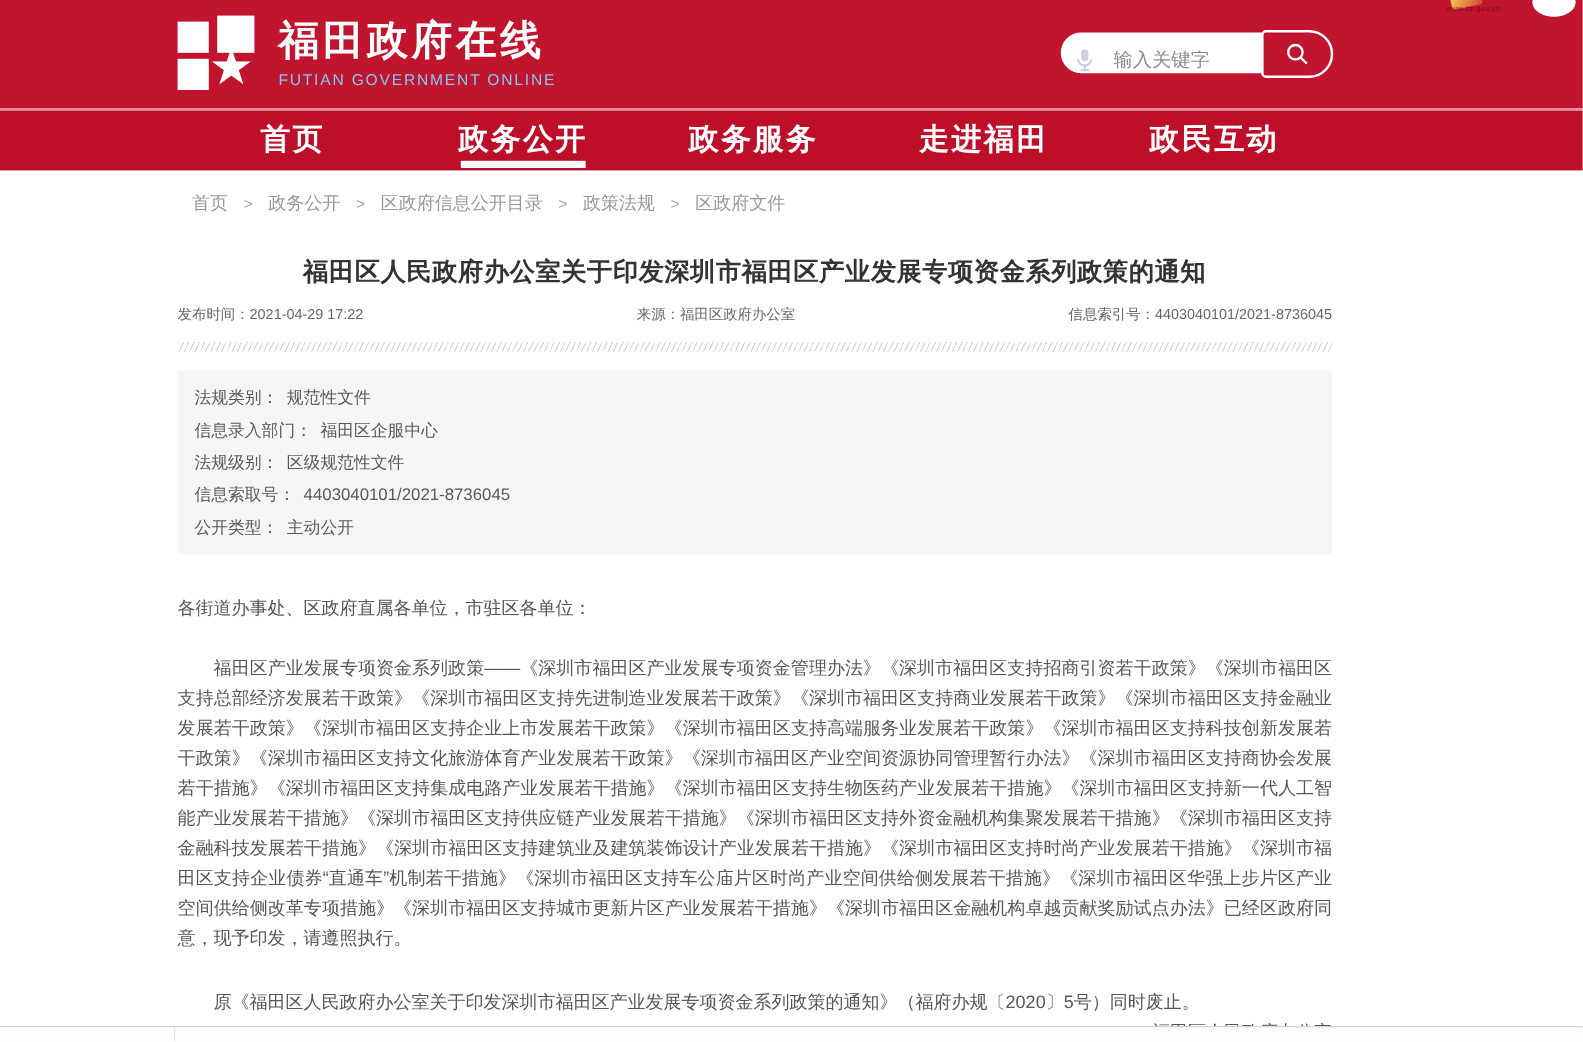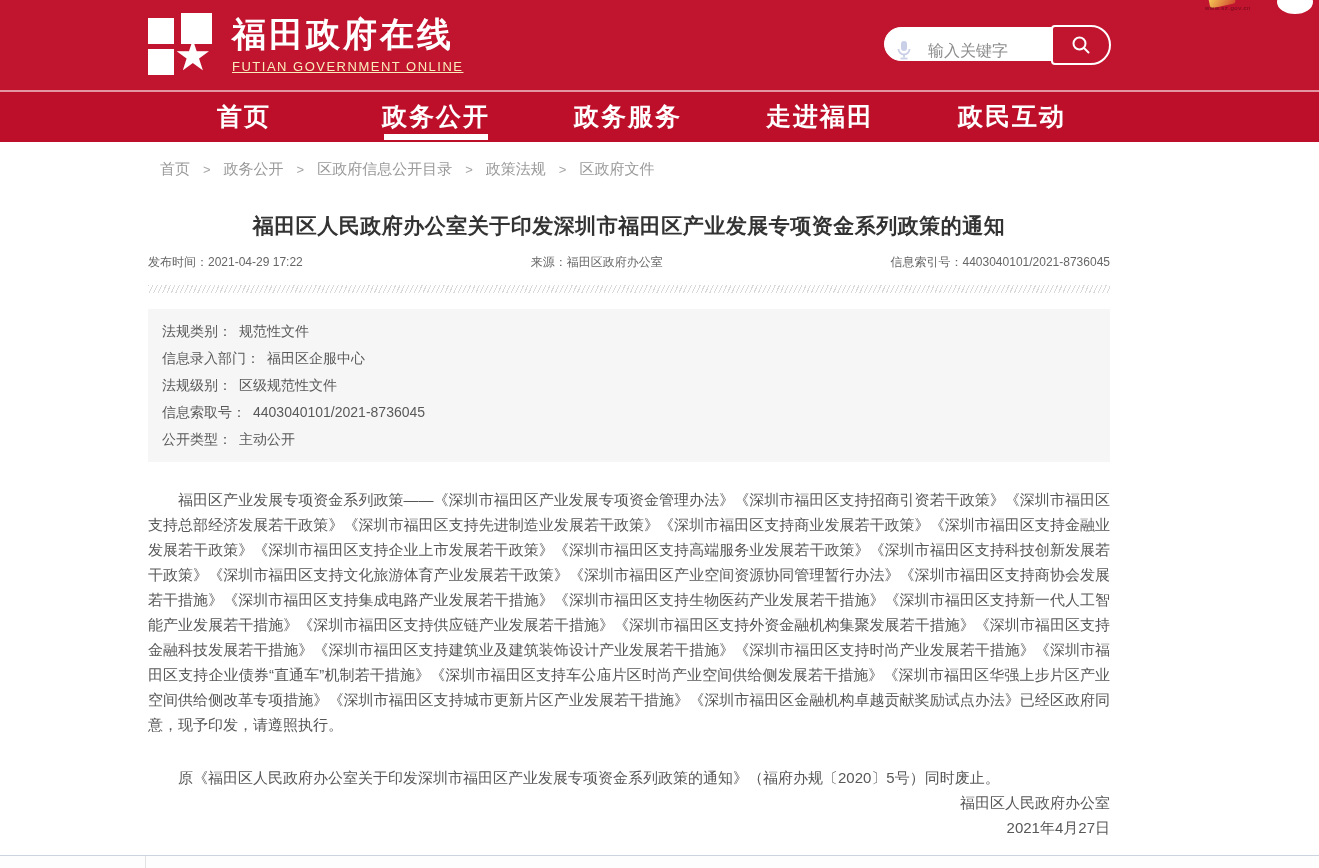--- a/index.html
+++ b/index.html
@@ -18,21 +18,21 @@
   }
   .logo { position:absolute; left:148px; top:13px; display:flex; align-items:center; cursor:pointer; }
   .logo-mark { position:relative; width:64px; height:64px; flex:0 0 64px; }
   .logo-mark .sq { position:absolute; background:#fff; }
   .logo-mark .sq1 { left:0;  top:5px;  width:26px; height:26px; }
   .logo-mark .sq2 { left:33px; top:0;  width:31px; height:31px; }
   .logo-mark .sq3 { left:0;  top:36px; width:26px; height:26px; }
   .logo-mark .star { position:absolute; left:26px; top:22px; font-size:42px; line-height:1; color:#fff; }
   .logo-text { margin-left:20px; }
   .site-name { font-size:34px; font-weight:bold; color:#fff; letter-spacing:3px; line-height:1.1; }
-  .site-name-en { font-size:13px; color:#fef9c3; letter-spacing:1.5px; margin-top:5px; opacity:.95;text-decoration:underline; }
+  .site-name-en { font-size:13px; color:#7dd3fc; letter-spacing:1.5px; margin-top:5px; opacity:.95; }
 
   .search-box {
     position:absolute; right:209px; top:27px; width:226px; height:34px;
     background:#fff; border:1px solid #fff; border-radius:17px;
     display:flex; align-items:flex-end;
   }
   .mic-wrap { margin-left:9px; width:20px; height:20px; display:flex; align-items:center; justify-content:center; cursor:pointer; }
   .search-input {
     flex:1; min-width:0; border:none; outline:none; background:transparent;
     font-size:16px; color:#333; padding:0 0 0 14px;
@@ -185,20 +185,21 @@
       <div class="info-row">
         <span class="info-label">信息索取号：</span><span>4403040101/2021-8736045</span>
       </div>
       <div class="info-row">
         <span class="info-label">公开类型：</span><span>主动公开</span>
       </div>
     </div>
   </div>
 
   <div class="doc-body">
+    <p class="p-salutation">各街道办事处、区政府直属各单位，市驻区各单位：</p>
     <p class="p-main">福田区产业发展专项资金系列政策——《深圳市福田区产业发展专项资金管理办法》《深圳市福田区支持招商引资若干政策》《深圳市福田区支持总部经济发展若干政策》《深圳市福田区支持先进制造业发展若干政策》《深圳市福田区支持商业发展若干政策》《深圳市福田区支持金融业发展若干政策》《深圳市福田区支持企业上市发展若干政策》《深圳市福田区支持高端服务业发展若干政策》《深圳市福田区支持科技创新发展若干政策》《深圳市福田区支持文化旅游体育产业发展若干政策》《深圳市福田区产业空间资源协同管理暂行办法》《深圳市福田区支持商协会发展若干措施》《深圳市福田区支持集成电路产业发展若干措施》《深圳市福田区支持生物医药产业发展若干措施》《深圳市福田区支持新一代人工智能产业发展若干措施》《深圳市福田区支持供应链产业发展若干措施》《深圳市福田区支持外资金融机构集聚发展若干措施》《深圳市福田区支持金融科技发展若干措施》《深圳市福田区支持建筑业及建筑装饰设计产业发展若干措施》《深圳市福田区支持时尚产业发展若干措施》《深圳市福田区支持企业债券“直通车”机制若干措施》《深圳市福田区支持车公庙片区时尚产业空间供给侧发展若干措施》《深圳市福田区华强上步片区产业空间供给侧改革专项措施》《深圳市福田区支持城市更新片区产业发展若干措施》《深圳市福田区金融机构卓越贡献奖励试点办法》已经区政府同意，现予印发，请遵照执行。</p>
     <p class="p-repeal">原《福田区人民政府办公室关于印发深圳市福田区产业发展专项资金系列政策的通知》（福府办规〔2020〕5号）同时废止。</p>
     <p class="signature">福田区人民政府办公室</p>
     <p class="doc-date">2021年4月27日</p>
   </div>
 </main>
 
 <div class="page-footer">
   <div class="vline"></div>
 </div>

